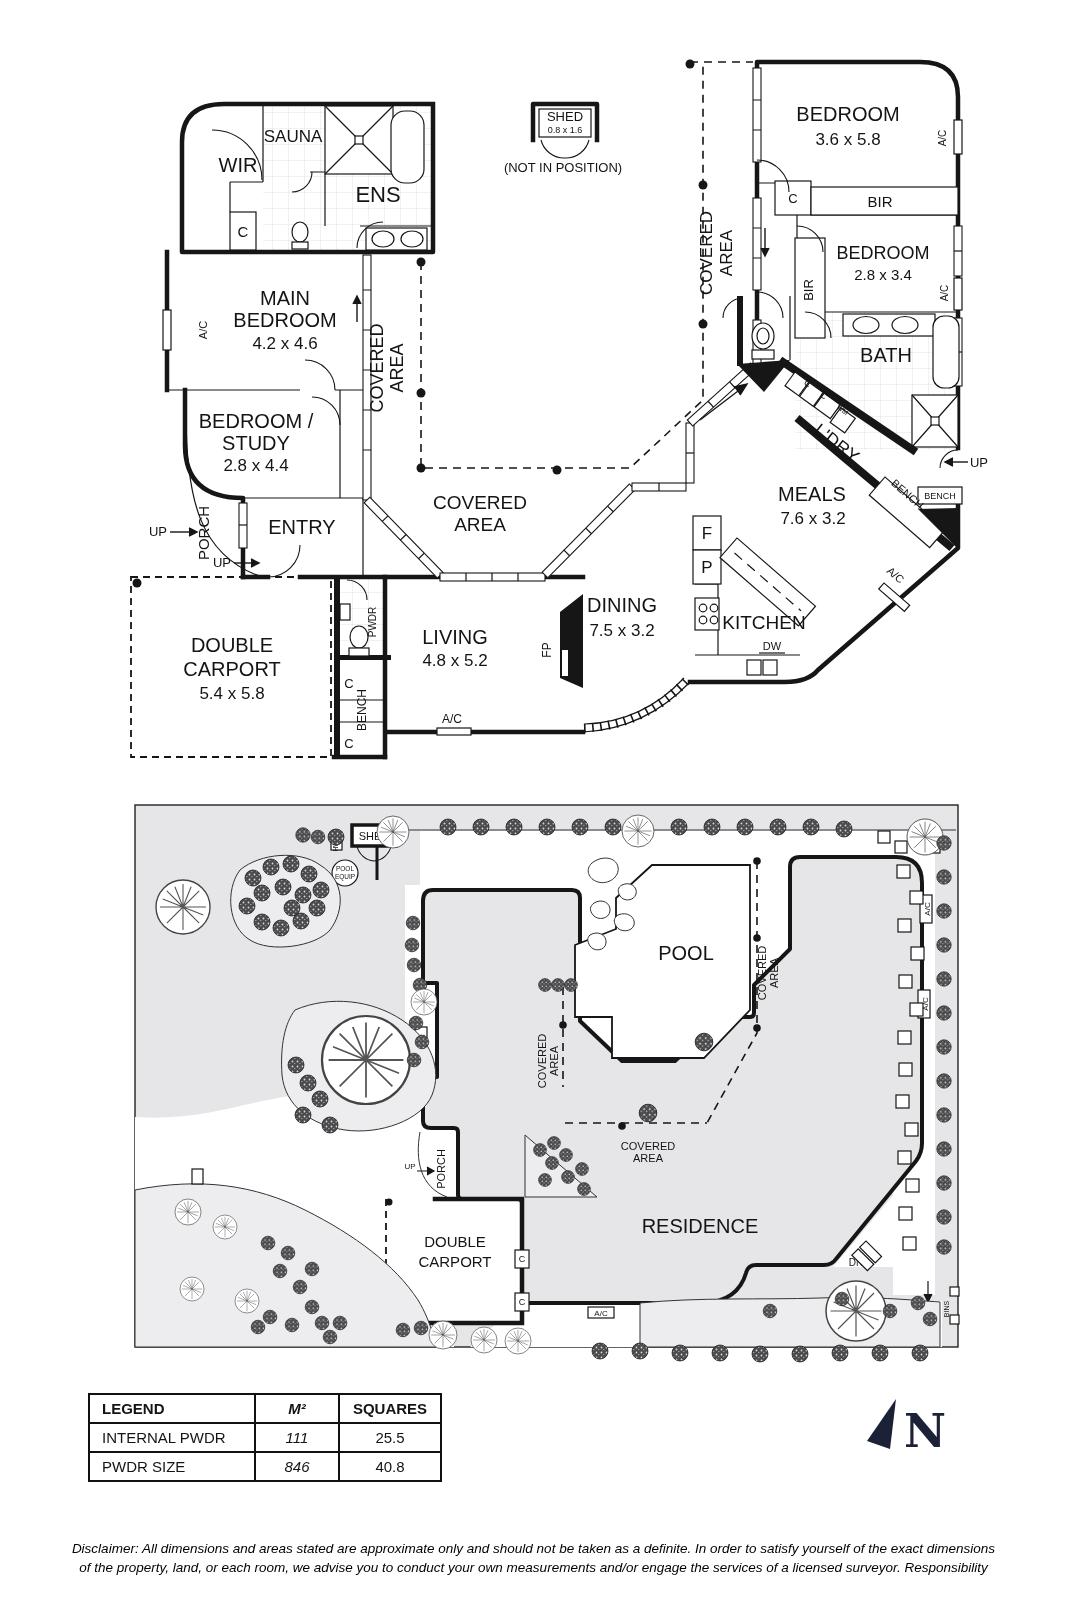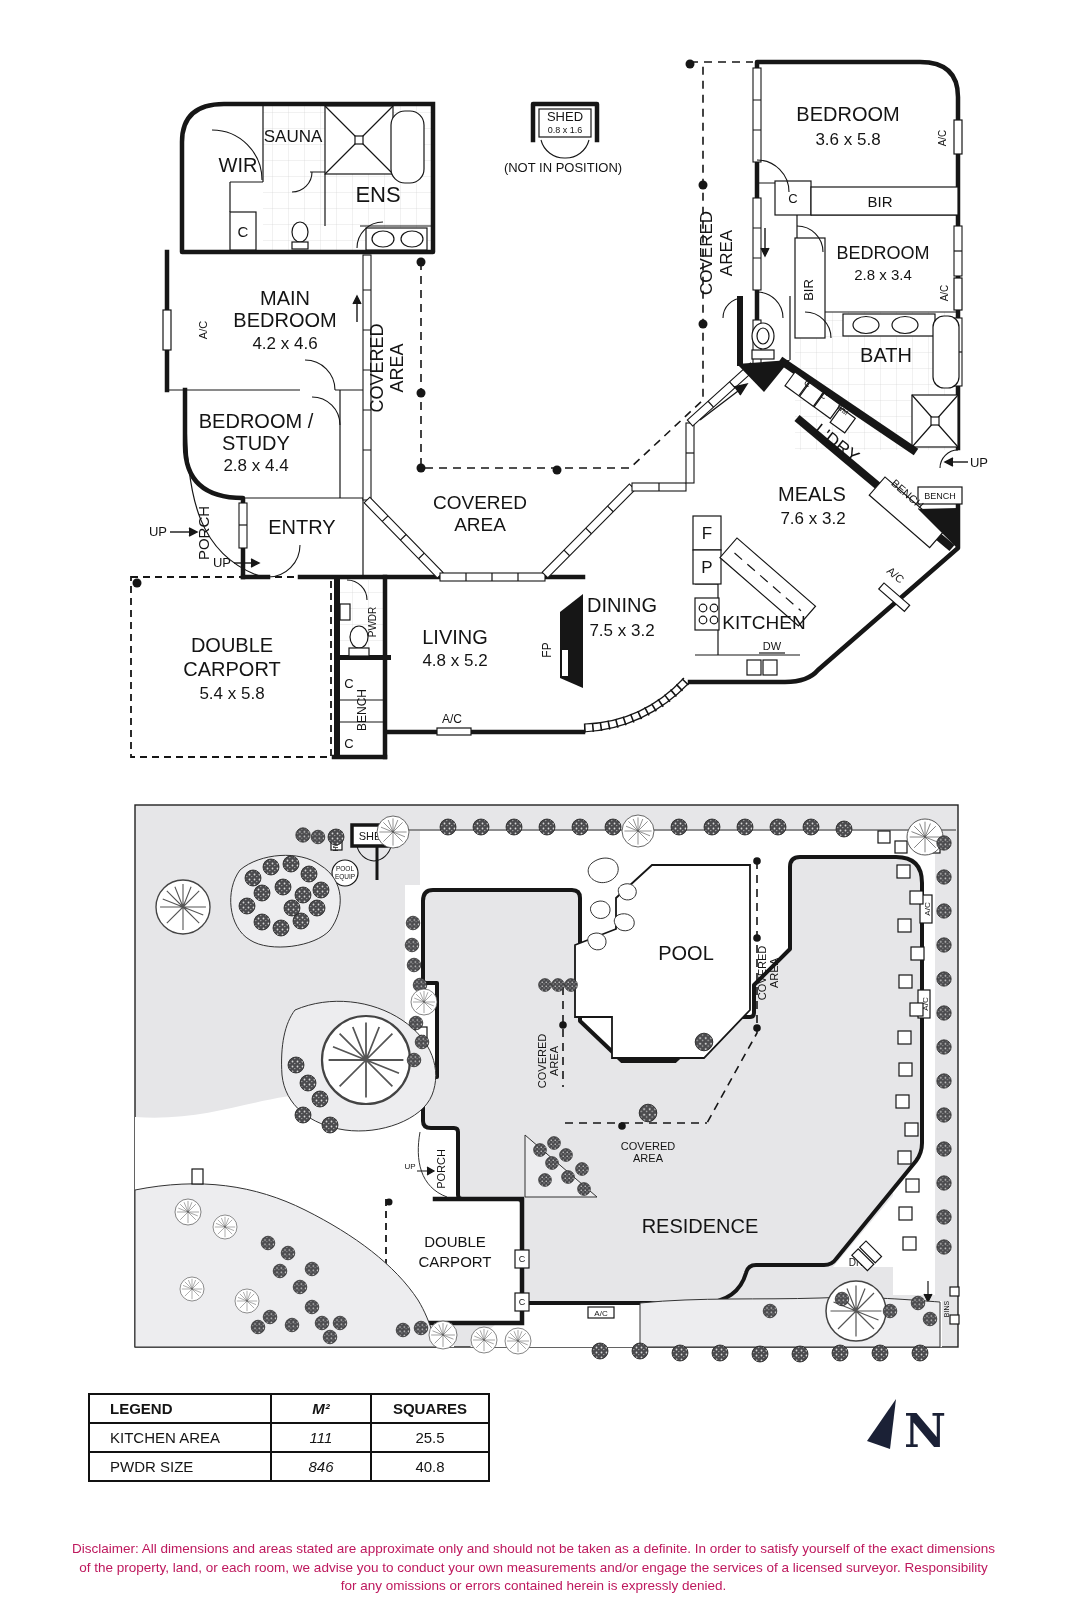--- a/index.html
+++ b/index.html
@@ -19,27 +19,27 @@
   .dot{fill:var(--wall);}
   .s22{font-size:22px}.s20{font-size:20px}.s19{font-size:19px}.s18{font-size:18px}
   .s17{font-size:17px}.s15{font-size:15px}.s13{font-size:13px}.s12{font-size:12px}
   .s11{font-size:11px}.s10{font-size:10px}.s9{font-size:9px}.s8{font-size:8px}.s7{font-size:7px}.s65{font-size:6.5px}
   .land{fill:var(--land);stroke:#222;stroke-width:1.4;}
   .bed{fill:var(--garden_bed);stroke:#333;stroke-width:1;}
   .white{fill:#fff;stroke:none;}
   .res{fill:var(--land);stroke:var(--wall);stroke-width:4;stroke-linejoin:round;}
   .thin{stroke:#333;stroke-width:1;fill:none;}
   #legend-table{position:absolute;left:88px;top:1393px;border-collapse:collapse;}
-  #legend-table td{border:2.5px solid #111;font-size:15px;padding:3px 20px;height:21px;}
+  #legend-table td{border:2.5px solid #111;font-size:15px;padding:3px 12px;height:21px;}
   #legend-table .h td{font-weight:bold;}
   #legend-table td.c1{width:140px;text-align:left;}
   #legend-table td.c2{width:58px;text-align:center;font-style:italic;}
   #legend-table td.c3{width:76px;text-align:center;margin-left:16px;}
   #disclaimer{position:absolute;left:0;top:1540px;width:1067px;text-align:center;
-              font-size:13.5px;line-height:1.38;color:#be185d;}
+              font-size:13.5px;line-height:1.38;color:#000000;font-style:italic;}
   .navy{fill:var(--north_arrow);}
   #north-n{font-family:"DejaVu Serif","Liberation Serif",serif;font-size:46px;font-weight:bold;}
 </style>
 </head>
 <body>
 
 <div id="stage">
 
 <svg width="1067" height="792" viewBox="0 0 1067 792" style="position:absolute;left:0;top:0;">
   <defs>
@@ -610,36 +610,35 @@
 </svg>
 
 <table id="legend-table">
   <tbody>
         <tr class="h">
     <td class="c1">LEGEND</td>
     <td class="c2">M²</td>
     <td class="c3">SQUARES</td>
   </tr>
   <tr>
-    <td class="c1">KITCHEN AREA</td>
+    <td class="c1">INTERNAL PWDR</td>
     <td class="c2">111</td>
     <td class="c3">25.5</td>
   </tr>
   <tr>
     <td class="c1">PWDR SIZE</td>
     <td class="c2">846</td>
     <td class="c3">40.8</td>
   </tr>
 </tbody>
     </table>
 
 <svg width="140" height="110" viewBox="0 0 140 110" style="position:absolute;left:830px;top:1375px;">
   <polygon class="navy" points="66,24 60,74 37,66"></polygon>
   <text id="north-n" class="navy" x="95" y="72" text-anchor="middle">N</text>
 </svg>
 
 <div id="disclaimer">
   <div>Disclaimer: All dimensions and areas stated are approximate only and should not be taken as a definite. In order to satisfy yourself of the exact dimensions</div>
   <div>of the property, land, or each room, we advise you to conduct your own measurements and/or engage the services of a licensed surveyor. Responsibility</div>
-  <div>for any omissions or errors contained herein is expressly denied.</div>
 </div>
 
 </div>
 
 </body></html>

